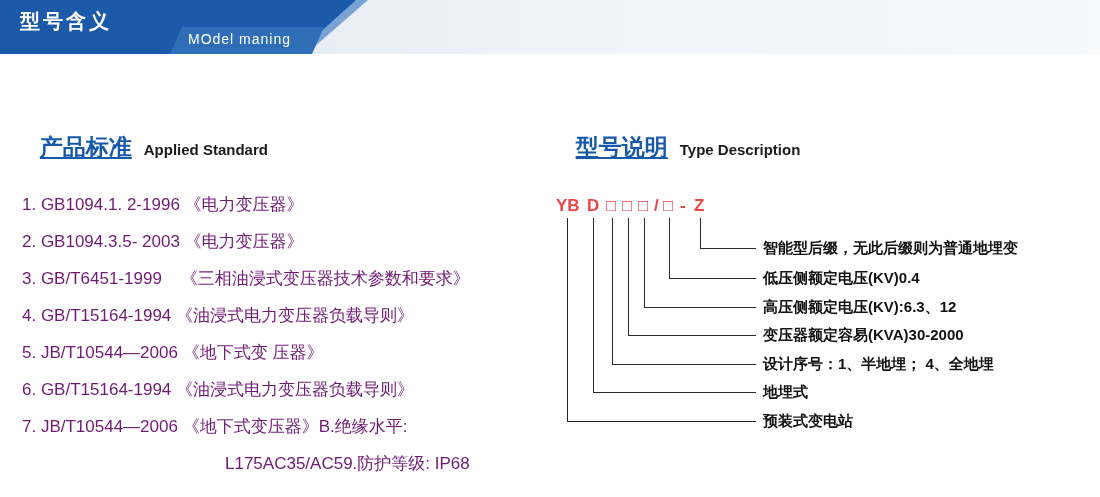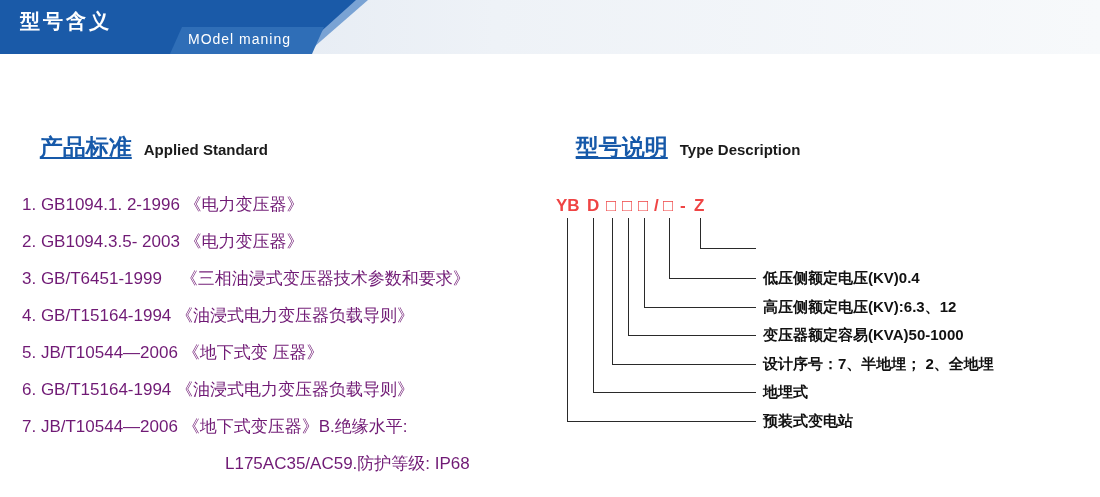--- a/index.html
+++ b/index.html
@@ -93,21 +93,22 @@
     <div class="vline" style="left:11px;top:22px;height:203px"></div>
 
     <div class="hline" style="left:144px;top:52px;width:56px"></div>
     <div class="hline" style="left:113px;top:82px;width:87px"></div>
     <div class="hline" style="left:88px;top:111px;width:112px"></div>
     <div class="hline" style="left:72px;top:139px;width:128px"></div>
     <div class="hline" style="left:56px;top:168px;width:144px"></div>
     <div class="hline" style="left:37px;top:196px;width:163px"></div>
     <div class="hline" style="left:11px;top:225px;width:189px"></div>
 
+    <div class="diag-label" style="top:42px">智能型后缀，无此后缀则为普通地埋变</div>
     <div class="diag-label" style="top:72px">低压侧额定电压(KV)0.4</div>
     <div class="diag-label" style="top:101px">高压侧额定电压(KV):6.3、12</div>
-    <div class="diag-label" style="top:129px">变压器额定容易(KVA)50-1000</div>
-    <div class="diag-label" style="top:158px">设计序号：7、半地埋； 2、全地埋</div>
+    <div class="diag-label" style="top:129px">变压器额定容易(KVA)30-2000</div>
+    <div class="diag-label" style="top:158px">设计序号：1、半地埋； 4、全地埋</div>
     <div class="diag-label" style="top:186px">地埋式</div>
     <div class="diag-label" style="top:215px">预装式变电站</div>
   </div>
 
 </div>
 
 </body></html>

